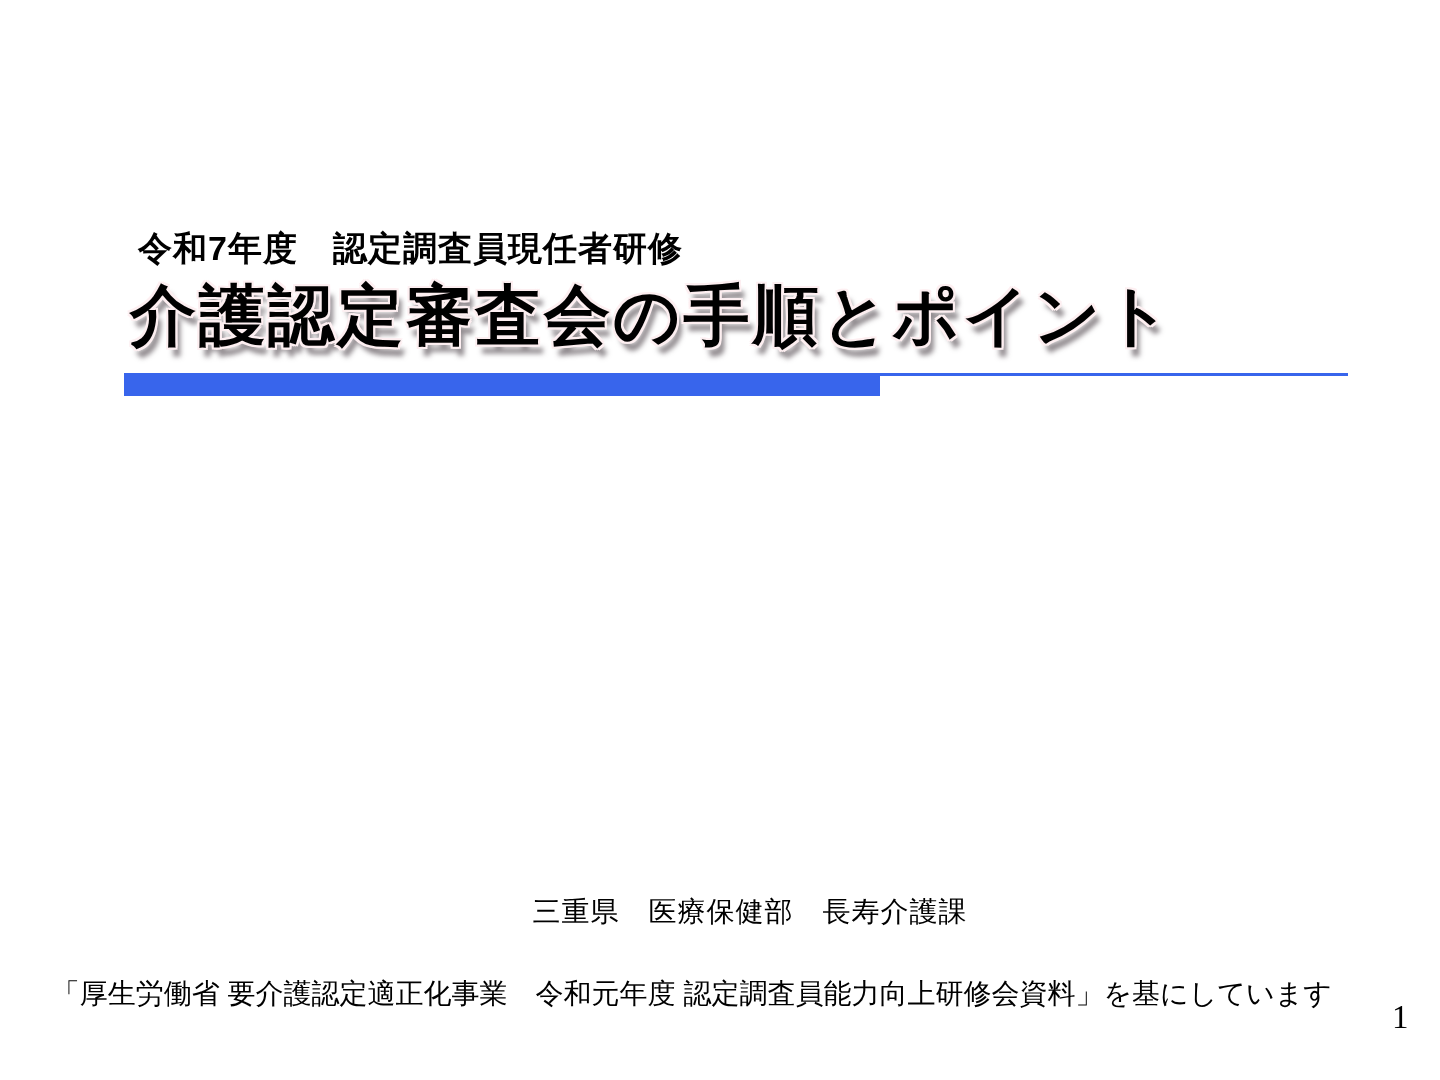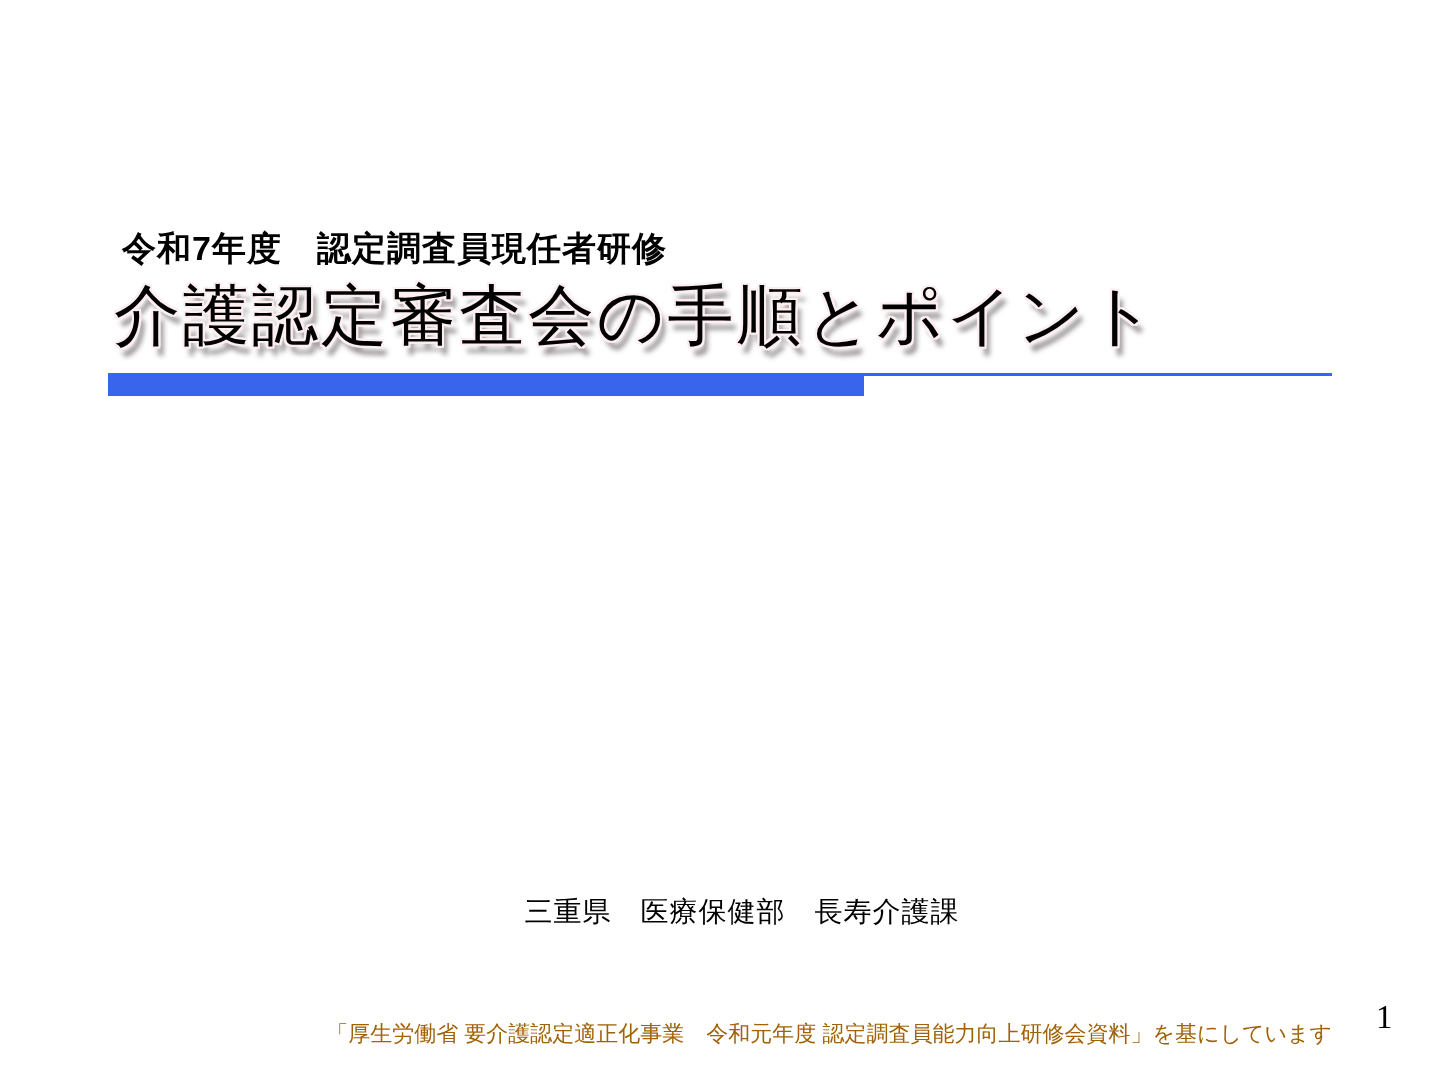--- a/index.html
+++ b/index.html
@@ -12,38 +12,39 @@
     background: #ffffff;
     position: relative;
     overflow: hidden;
     font-family: "Liberation Sans", sans-serif;
     color: #000000;
   }
   .slide {
     position: absolute;
     inset: 0;
     background: #ffffff;
+    margin-left: 16px;
   }
   .subtitle {
     position: absolute;
     left: 122px;
     top: 228px;
     font-size: 34px;
     font-weight: 700;
     letter-spacing: 1px;
     line-height: 1.2;
     white-space: nowrap;
     color: #000000;
   }
   .title {
     position: absolute;
     left: 114px;
     top: 274px;
     font-size: 66px;
-    font-weight: 400;
+    font-weight: 700;
     letter-spacing: 3px;
     line-height: 1.25;
     white-space: nowrap;
     color: #000000;
     text-shadow:
       -2px -2px 0 #fdeff1,
        2px -2px 0 #fdeff1,
       -2px  2px 0 #fdeff1,
        2px  2px 0 #fdeff1,
       -2px  0   0 #fdeff1,
@@ -76,26 +77,26 @@
     text-align: center;
     font-size: 28px;
     font-weight: 500;
     letter-spacing: 1px;
     line-height: 1.2;
     color: #000000;
   }
   .footnote {
     position: absolute;
     right: 108px;
-    top: 1021px;
-    font-size: 22px;
+    top: 977px;
+    font-size: 28px;
     font-weight: 400;
     line-height: 1.2;
     white-space: nowrap;
-    color: #a16207;
+    color: #000000;
   }
   .page-number {
     position: absolute;
     left: 1376px;
     top: 998px;
     font-size: 33px;
     font-family: "Liberation Serif", serif;
     line-height: 1.2;
     color: #000000;
   }

